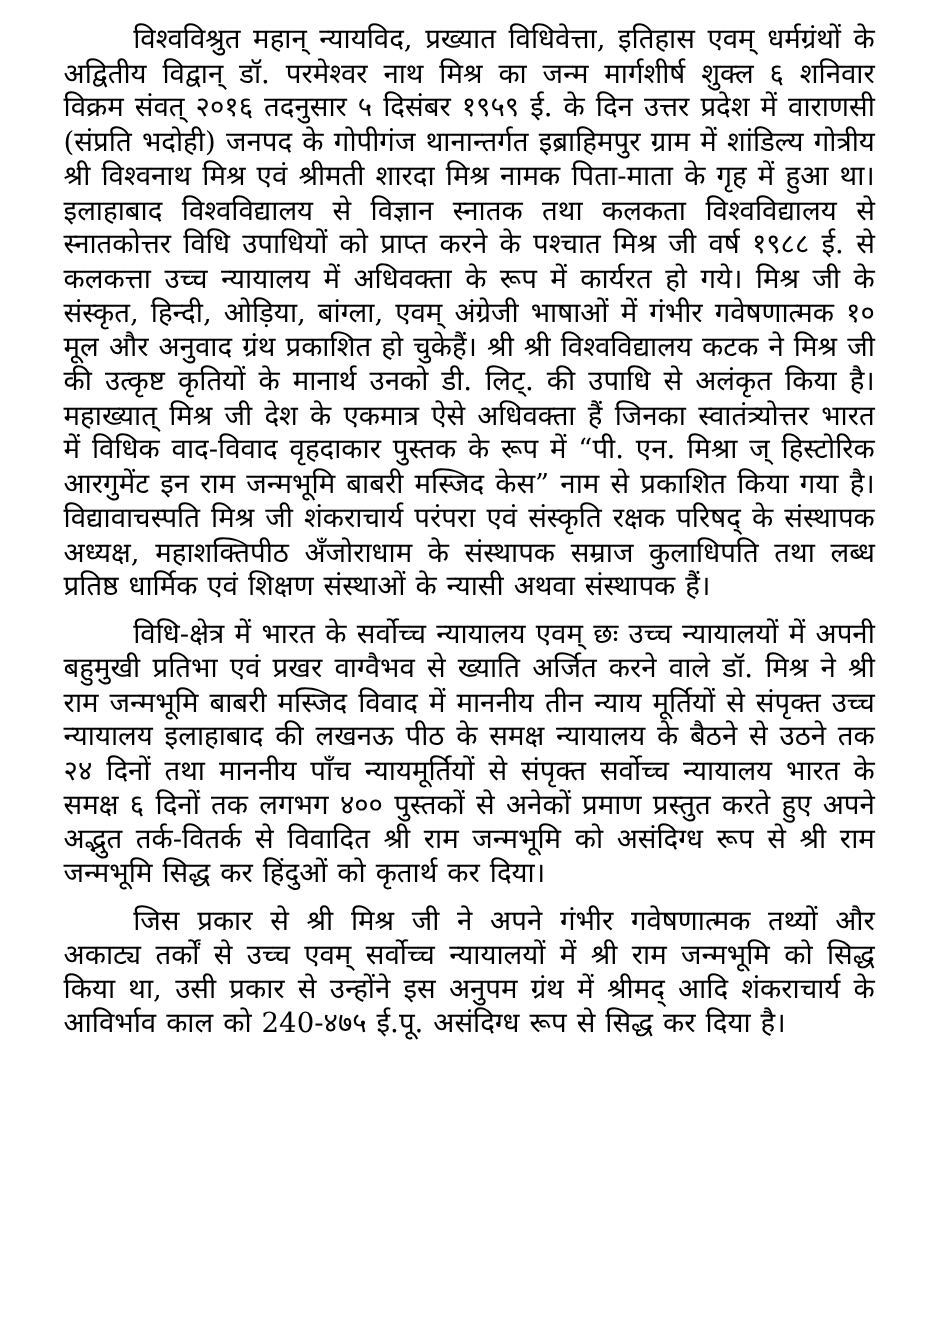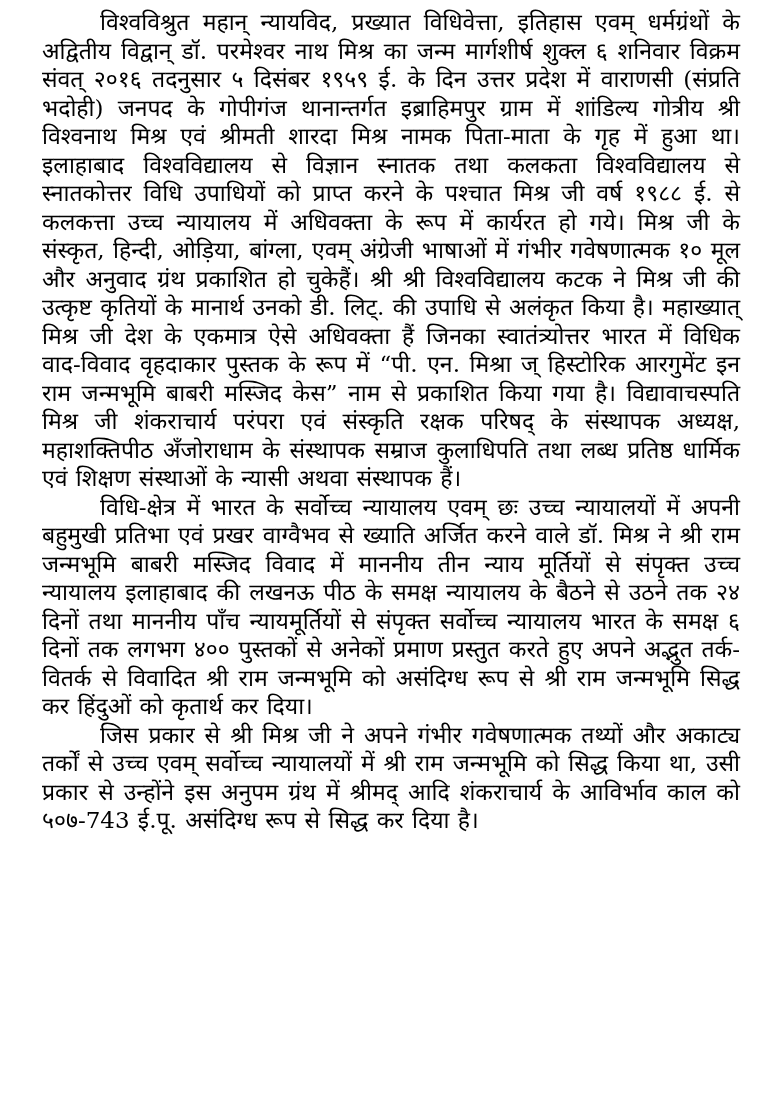--- a/index.html
+++ b/index.html
@@ -19,26 +19,26 @@
     background: #ffffff;
     color: #000000;
     font-family: "DejaVu Serif", "DejaVu Sans", "Liberation Serif", serif;
     font-size: 23px;
     line-height: 28.5px;
     text-align: justify;
     text-justify: inter-word;
     -webkit-font-smoothing: antialiased;
   }
   .para {
-    margin: 0;
+    margin: 11px;
     padding: 0;
     text-indent: 58px;
     word-spacing: 1px;
   }
 </style>
 </head>
 <body>
 
 <div class="page">
   <p class="para">विश्वविश्रुत महान् न्यायविद, प्रख्यात विधिवेत्ता, इतिहास एवम् धर्मग्रंथों के अद्वितीय विद्वान् डॉ. परमेश्वर नाथ मिश्र का जन्म मार्गशीर्ष शुक्ल ६ शनिवार विक्रम संवत् २०१६ तदनुसार ५ दिसंबर १९५९ ई. के दिन उत्तर प्रदेश में वाराणसी (संप्रति भदोही) जनपद के गोपीगंज थानान्तर्गत इब्राहिमपुर ग्राम में शांडिल्य गोत्रीय श्री विश्वनाथ मिश्र एवं श्रीमती शारदा मिश्र नामक पिता-माता के गृह में हुआ था। इलाहाबाद विश्वविद्यालय से विज्ञान स्नातक तथा कलकता विश्वविद्यालय से स्नातकोत्तर विधि उपाधियों को प्राप्त करने के पश्चात मिश्र जी वर्ष १९८८ ई. से कलकत्ता उच्च न्यायालय में अधिवक्ता के रूप में कार्यरत हो गये। मिश्र जी के संस्कृत, हिन्दी, ओड़िया, बांग्ला, एवम् अंग्रेजी भाषाओं में गंभीर गवेषणात्मक १० मूल और अनुवाद ग्रंथ प्रकाशित हो चुकेहैं। श्री श्री विश्वविद्यालय कटक ने मिश्र जी की उत्कृष्ट कृतियों के मानार्थ उनको डी. लिट्. की उपाधि से अलंकृत किया है। महाख्यात् मिश्र जी देश के एकमात्र ऐसे अधिवक्ता हैं जिनका स्वातंत्र्योत्तर भारत में विधिक वाद-विवाद वृहदाकार पुस्तक के रूप में “पी. एन. मिश्रा ज् हिस्टोरिक आरगुमेंट इन राम जन्मभूमि बाबरी मस्जिद केस” नाम से प्रकाशित किया गया है। विद्यावाचस्पति मिश्र जी शंकराचार्य परंपरा एवं संस्कृति रक्षक परिषद् के संस्थापक अध्यक्ष, महाशक्तिपीठ अँजोराधाम के संस्थापक सम्राज कुलाधिपति तथा लब्ध प्रतिष्ठ धार्मिक एवं शिक्षण संस्थाओं के न्यासी अथवा संस्थापक हैं।</p>
   <p class="para">विधि-क्षेत्र में भारत के सर्वोच्च न्यायालय एवम् छः उच्च न्यायालयों में अपनी बहुमुखी प्रतिभा एवं प्रखर वाग्वैभव से ख्याति अर्जित करने वाले डॉ. मिश्र ने श्री राम जन्मभूमि बाबरी मस्जिद विवाद में माननीय तीन न्याय मूर्तियों से संपृक्त उच्च न्यायालय इलाहाबाद की लखनऊ पीठ के समक्ष न्यायालय के बैठने से उठने तक २४ दिनों तथा माननीय पाँच न्यायमूर्तियों से संपृक्त सर्वोच्च न्यायालय भारत के समक्ष ६ दिनों तक लगभग ४०० पुस्तकों से अनेकों प्रमाण प्रस्तुत करते हुए अपने अद्भुत तर्क-वितर्क से विवादित श्री राम जन्मभूमि को असंदिग्ध रूप से श्री राम जन्मभूमि सिद्ध कर हिंदुओं को कृतार्थ कर दिया।</p>
-  <p class="para">जिस प्रकार से श्री मिश्र जी ने अपने गंभीर गवेषणात्मक तथ्यों और अकाट्य तर्कों से उच्च एवम् सर्वोच्च न्यायालयों में श्री राम जन्मभूमि को सिद्ध किया था, उसी प्रकार से उन्होंने इस अनुपम ग्रंथ में श्रीमद् आदि शंकराचार्य के आविर्भाव काल को ५०७-743 ई.पू. असंदिग्ध रूप से सिद्ध कर दिया है।</p>
+  <p class="para">जिस प्रकार से श्री मिश्र जी ने अपने गंभीर गवेषणात्मक तथ्यों और अकाट्य तर्कों से उच्च एवम् सर्वोच्च न्यायालयों में श्री राम जन्मभूमि को सिद्ध किया था, उसी प्रकार से उन्होंने इस अनुपम ग्रंथ में श्रीमद् आदि शंकराचार्य के आविर्भाव काल को 240-४७५ ई.पू. असंदिग्ध रूप से सिद्ध कर दिया है।</p>
 </div>
 
 </body></html>

